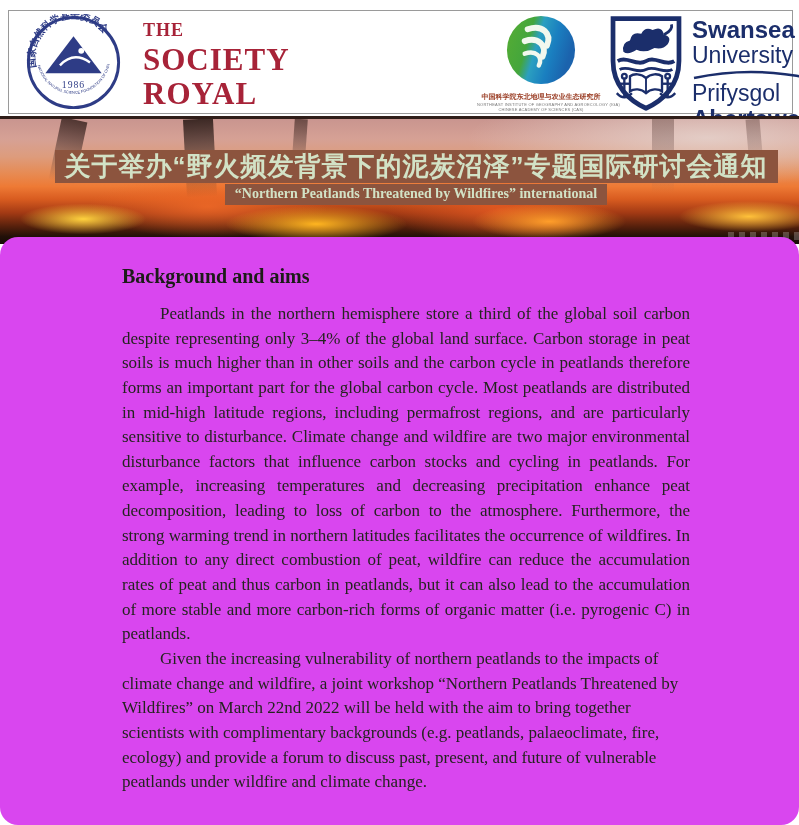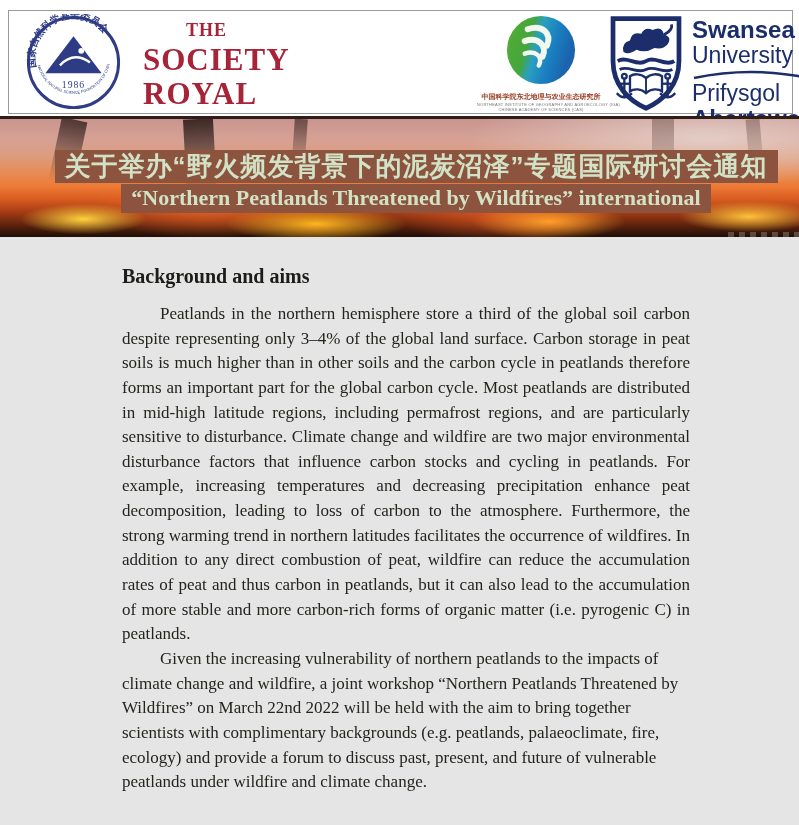--- a/index.html
+++ b/index.html
@@ -3,21 +3,21 @@
 <meta charset="utf-8">
 <style>
   html,body{margin:0;padding:0;background:#ffffff;}
   body{width:799px;height:825px;overflow:hidden;font-family:"Liberation Serif",serif;}
 
   
   .header{position:absolute;left:8px;top:10px;width:783px;height:102px;
     background:#fff;border:1px solid #9a9a9a;}
   .nsfc{position:absolute;left:16px;top:3px;width:97px;height:97px;}
   .royal{position:absolute;left:134px;top:10px;color:#a72338;line-height:1;}
-  .royal .the{font-size:18px;font-weight:bold;letter-spacing:1px;margin-bottom:5px;margin-left:43px;}
+  .royal .the{font-size:18px;font-weight:bold;letter-spacing:1px;margin-bottom:5px;}
   .royal .big{font-size:31px;font-weight:bold;letter-spacing:1px;margin-bottom:3px;}
   .iga{position:absolute;left:468px;top:2px;width:128px;text-align:center;}
   .iga svg{width:74px;height:74px;}
   .iga .cn{font-family:"Liberation Sans",sans-serif;font-size:7px;font-weight:bold;
     color:#9c4028;white-space:nowrap;margin-top:1px;}
   .iga .en{font-family:"Liberation Sans",sans-serif;font-size:4px;color:#777;
     white-space:nowrap;letter-spacing:.2px;line-height:1.3;}
   .swansea{position:absolute;left:598px;top:3px;display:flex;align-items:flex-start;}
   .swansea .shield{width:78px;height:98px;}
   .sw-text{margin-left:7px;font-family:"Liberation Sans",sans-serif;color:#1b2e6b;line-height:1;}
@@ -47,26 +47,26 @@
       background:linear-gradient(180deg,rgba(49,32,28,.92),rgba(49,32,28,0));}
   .t3{left:293px;width:13px;height:52px;transform:rotate(4deg);
       background:linear-gradient(180deg,rgba(70,45,40,.7),rgba(70,45,40,0));}
   .t4{left:652px;width:22px;height:74px;
       background:linear-gradient(180deg,rgba(120,90,85,.55),rgba(120,90,85,0));}
   .t5{left:748px;width:14px;height:58px;transform:rotate(-5deg);
       background:linear-gradient(180deg,rgba(110,80,75,.5),rgba(110,80,75,0));}
   .banner-titles{position:absolute;left:0;top:31px;width:100%;text-align:center;line-height:1;}
   .bt{display:inline-block;background:#8c543e;color:#d2e2c6;padding:3px 10px 4px 10px;}
   .bt-cn{font-family:"Liberation Sans",sans-serif;font-weight:bold;font-size:26px;letter-spacing:1px;}
-  .bt-en{font-family:"Liberation Serif",serif;font-weight:bold;font-size:22px;margin-top:1px;}
+  .bt-en{font-family:"Liberation Serif",serif;font-weight:bold;font-size:14px;margin-top:1px;}
   .watermark{position:absolute;right:8px;bottom:4px;width:96px;height:8px;opacity:.5;
     background:repeating-linear-gradient(90deg,rgba(255,255,255,.45) 0 6px,transparent 6px 11px);}
 
   
-  .doc{position:absolute;left:0;top:237px;width:799px;height:588px;background:#e5e5e5;}
+  .doc{position:absolute;left:0;top:237px;width:799px;height:588px;background:#d946ef;border-radius:18px;}
   .doc-inner{position:absolute;left:122px;top:28px;width:568px;color:#24241f;}
   h1.bg{font-size:20px;font-weight:bold;margin:0 0 14px 0;color:#1c1c18;}
   .para{font-size:17px;line-height:1.45;text-indent:38px;margin:0;}
   .just{text-align:justify;}
   .topics-intro{font-size:17px;line-height:1.5;margin-top:26px;}
 </style>
 </head>
 <body>
 
 <div class="header">

